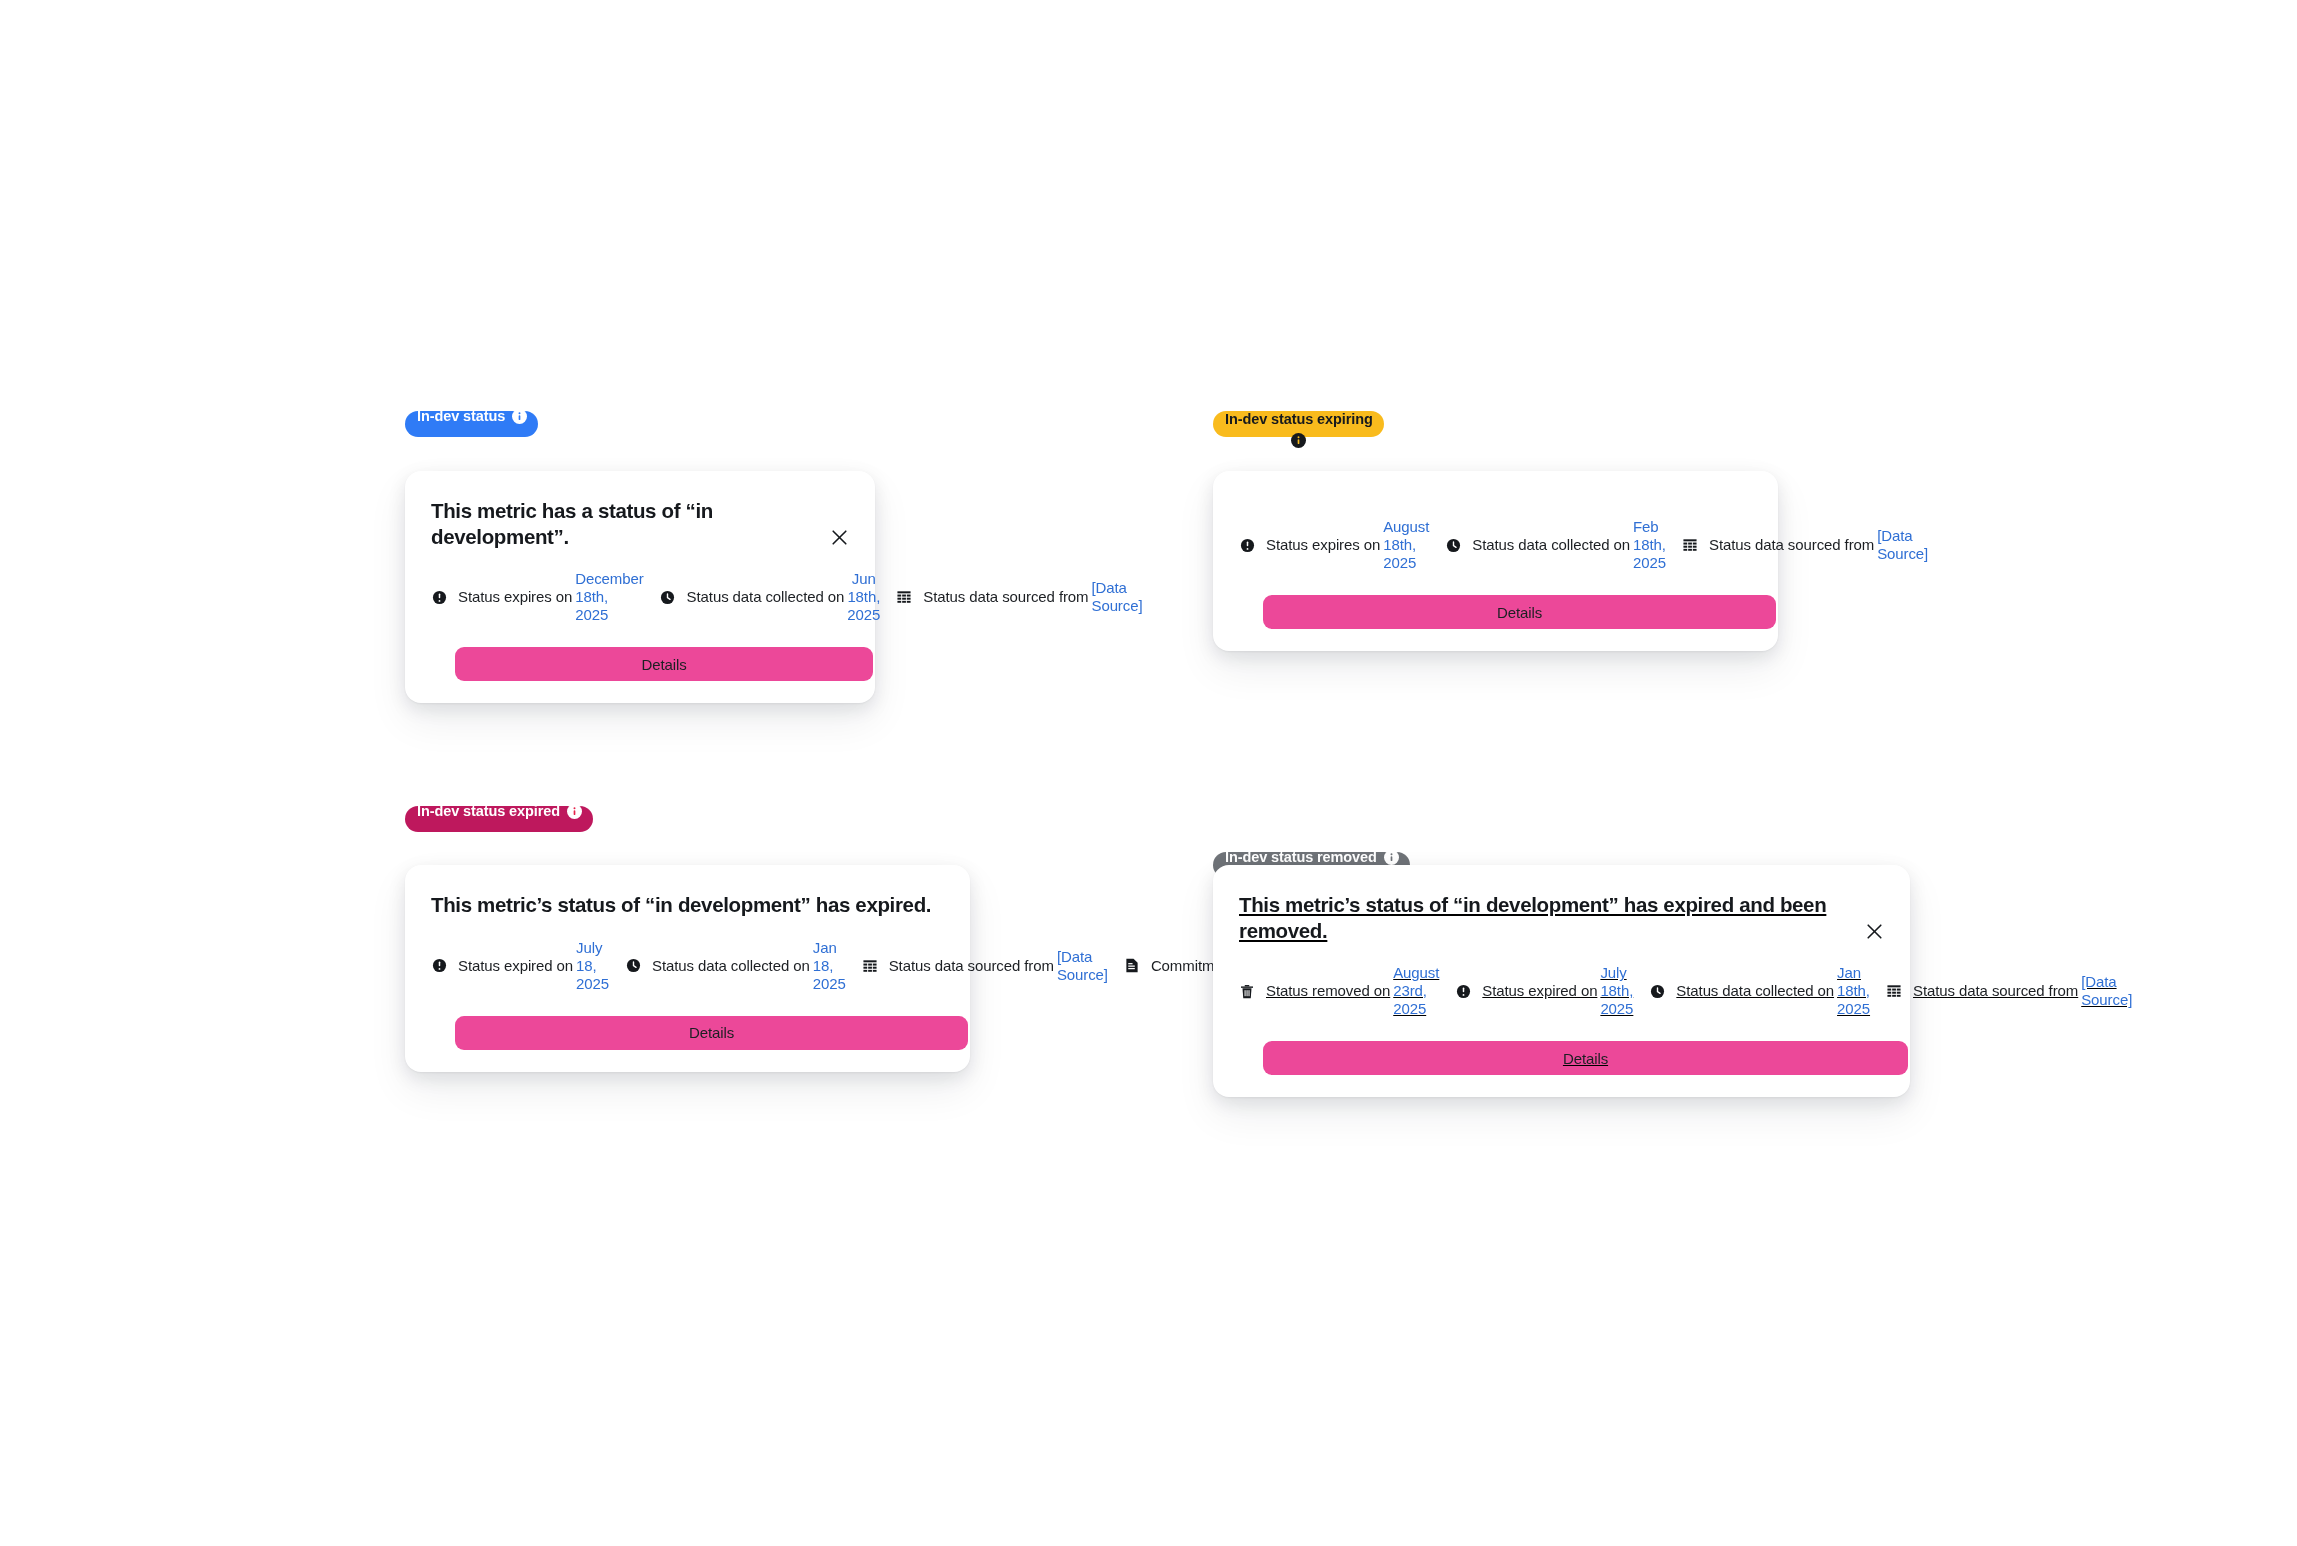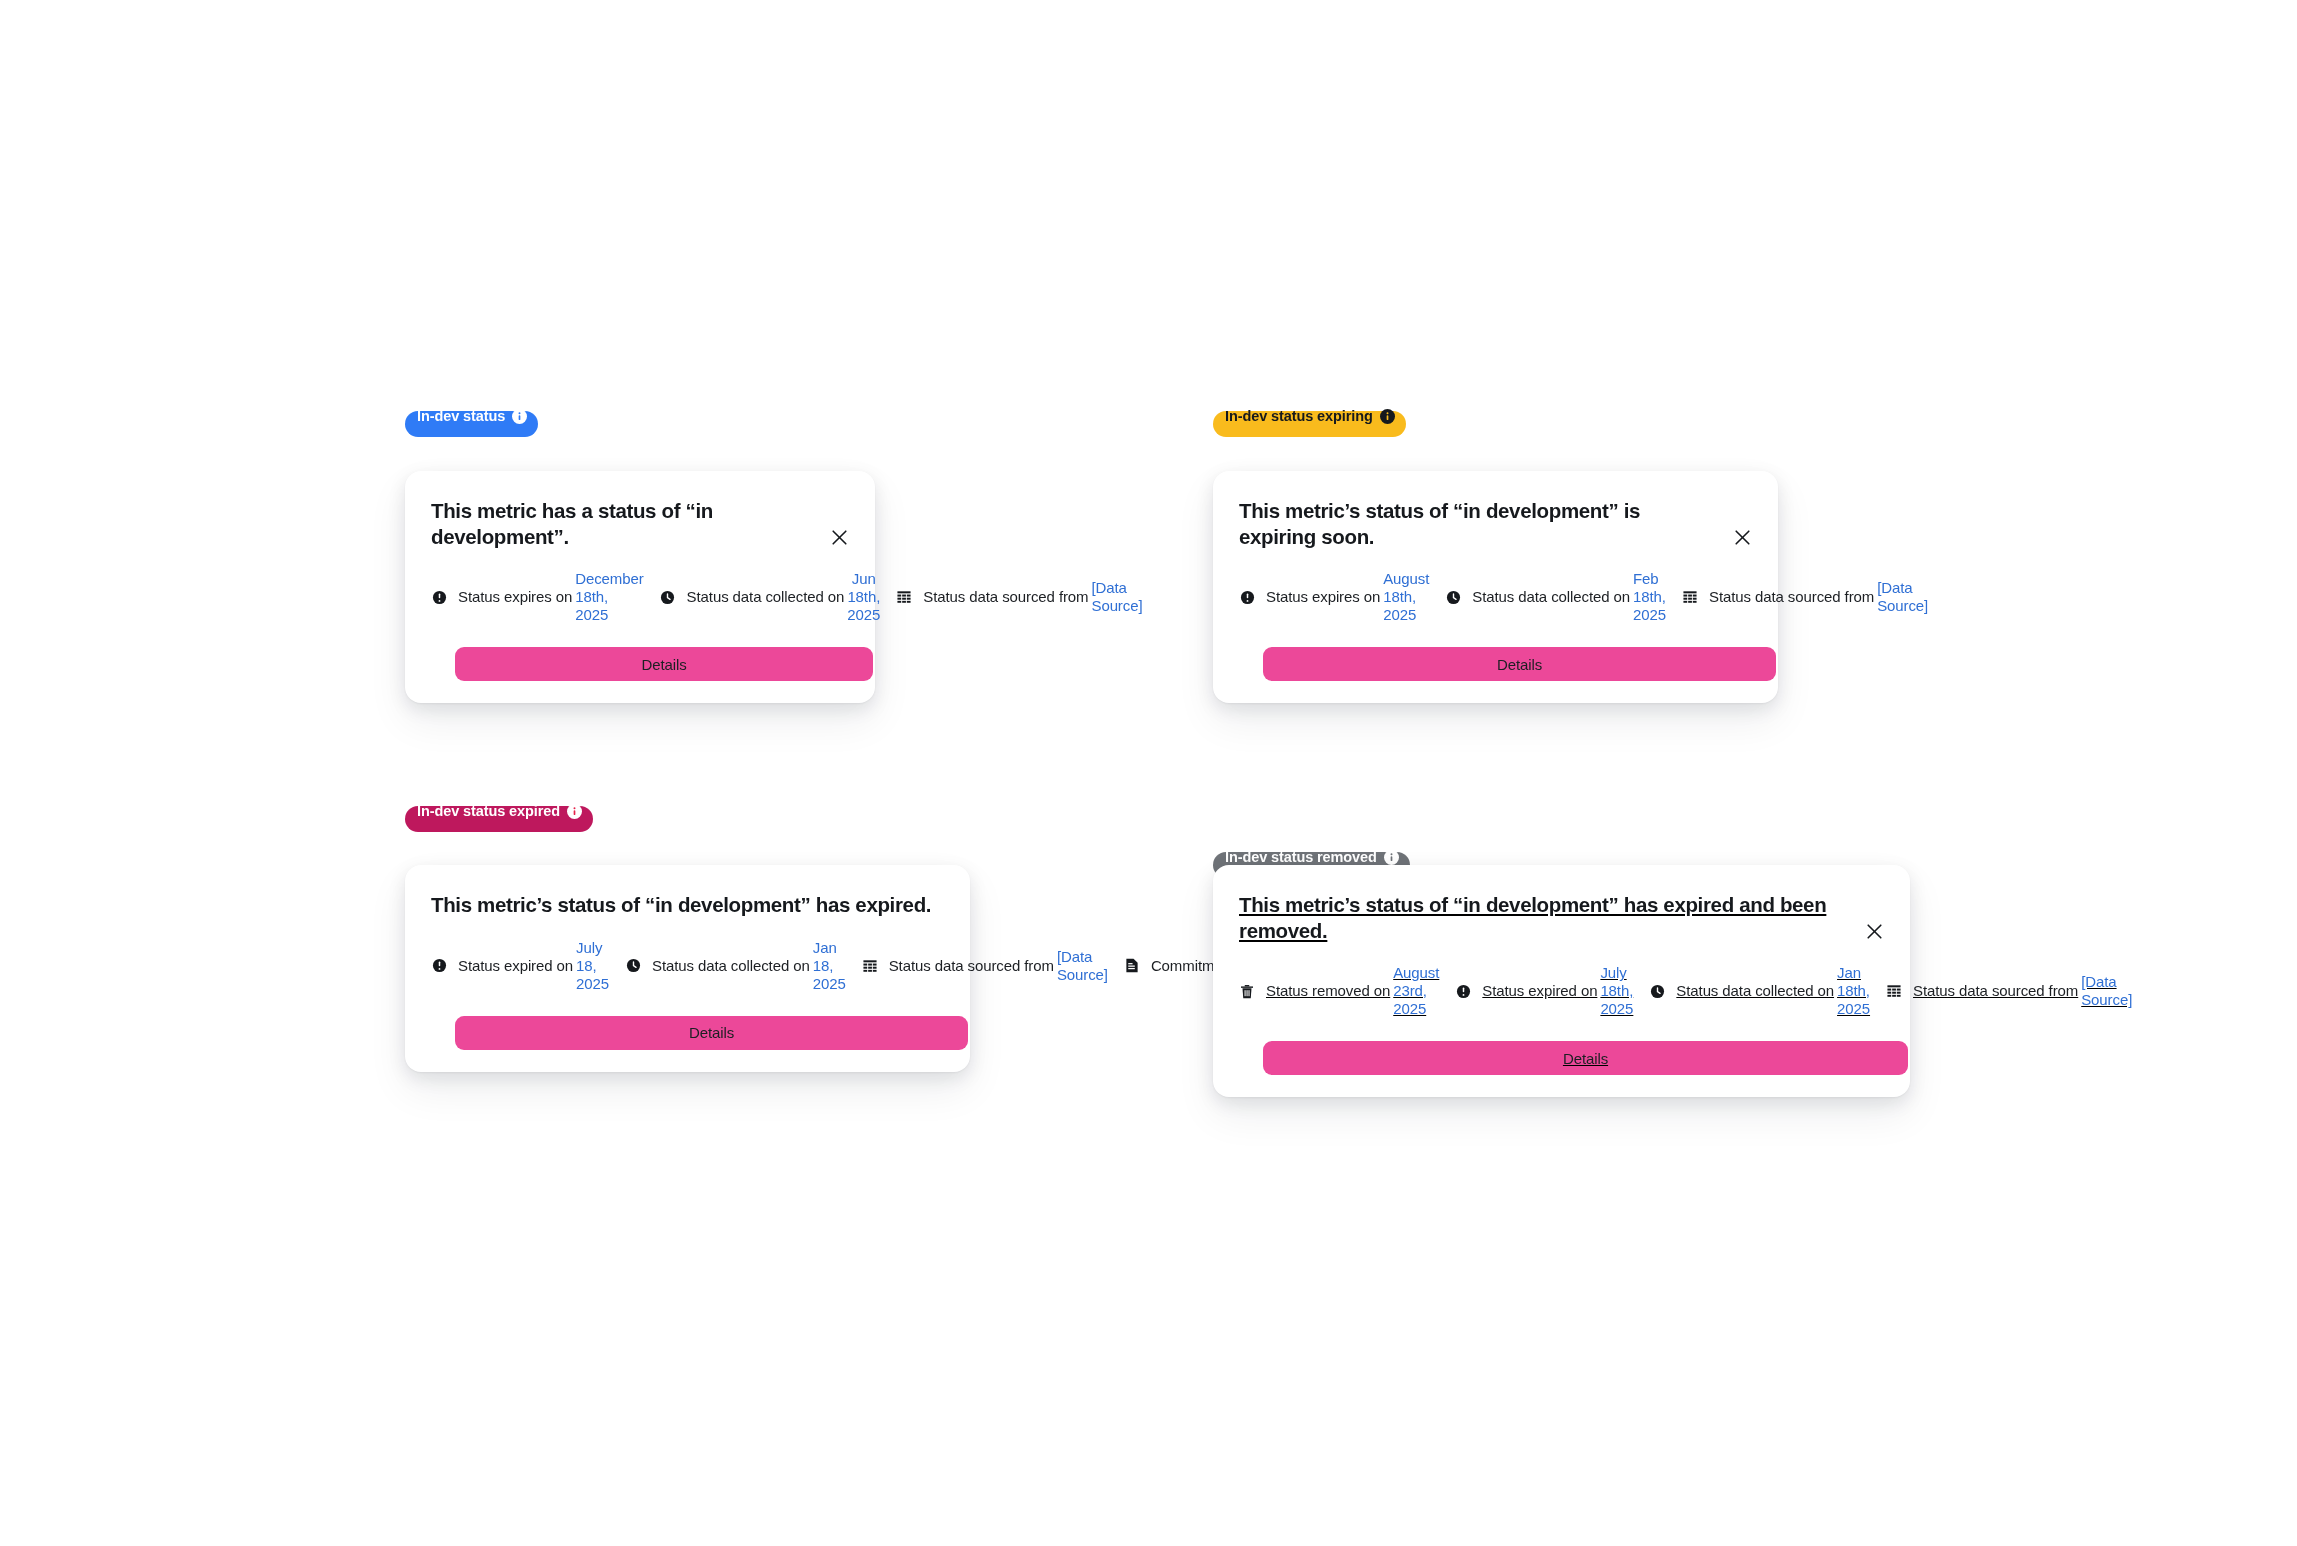--- a/index.html
+++ b/index.html
@@ -198,40 +198,32 @@
             <rect x="11.2" y="12.4" width="4.3" height="2.2" fill="#16191d"></rect>
           </svg>
         </span>
         <span class="row-text">Status data sourced from </span>
         <span class="row-link" style="margin-left:-8px;">[Data Source]</span>
       </div>
     </div>
     <button class="details-btn">Details</button>
   </div>
 
-  <div class="badge" style="left:1213px; top:411px; background:#f9bb1d; color:#16191d;">
+  <div class="badge" style="left:1213px; top:411px; background:#f9bb1d; color:#16191d;flex-direction:column;">
     <span class="badge-label">In-dev status expiring</span>
     <span>
       <svg class="badge-info-icon" viewBox="0 0 16 16">
         <circle cx="8" cy="8" r="8" fill="#16191d"></circle>
         <rect x="7.1" y="6.6" width="1.8" height="5.2" rx="0.9" fill="#f9bb1d"></rect>
         <circle cx="8" cy="4.5" r="1.05" fill="#f9bb1d"></circle>
       </svg>
     </span>
   </div>
 
   <div class="card" style="left:1213px; top:471px; width:565px;">
-    <div class="card-head">
-      <div class="card-title">This metric’s status of “in development” is expiring soon.</div>
-      <button class="close-btn">
-        <svg width="17" height="17" viewBox="0 0 17 17">
-          <path d="M2.2 2.2 L14.8 14.8 M14.8 2.2 L2.2 14.8" stroke="#16191d" stroke-width="1.6" stroke-linecap="round"></path>
-        </svg>
-      </button>
-    </div>
     <div class="rows">
       <div class="row">
         <span class="row-icon">
           <svg width="15" height="15" viewBox="0 0 16 16">
             <circle cx="8" cy="8" r="7" fill="#16191d"></circle>
             <rect x="7.2" y="3.6" width="1.6" height="5.3" rx="0.8" fill="#ffffff"></rect>
             <circle cx="8" cy="11.6" r="1" fill="#ffffff"></circle>
           </svg>
         </span>
         <span class="row-text">Status expires on </span>

